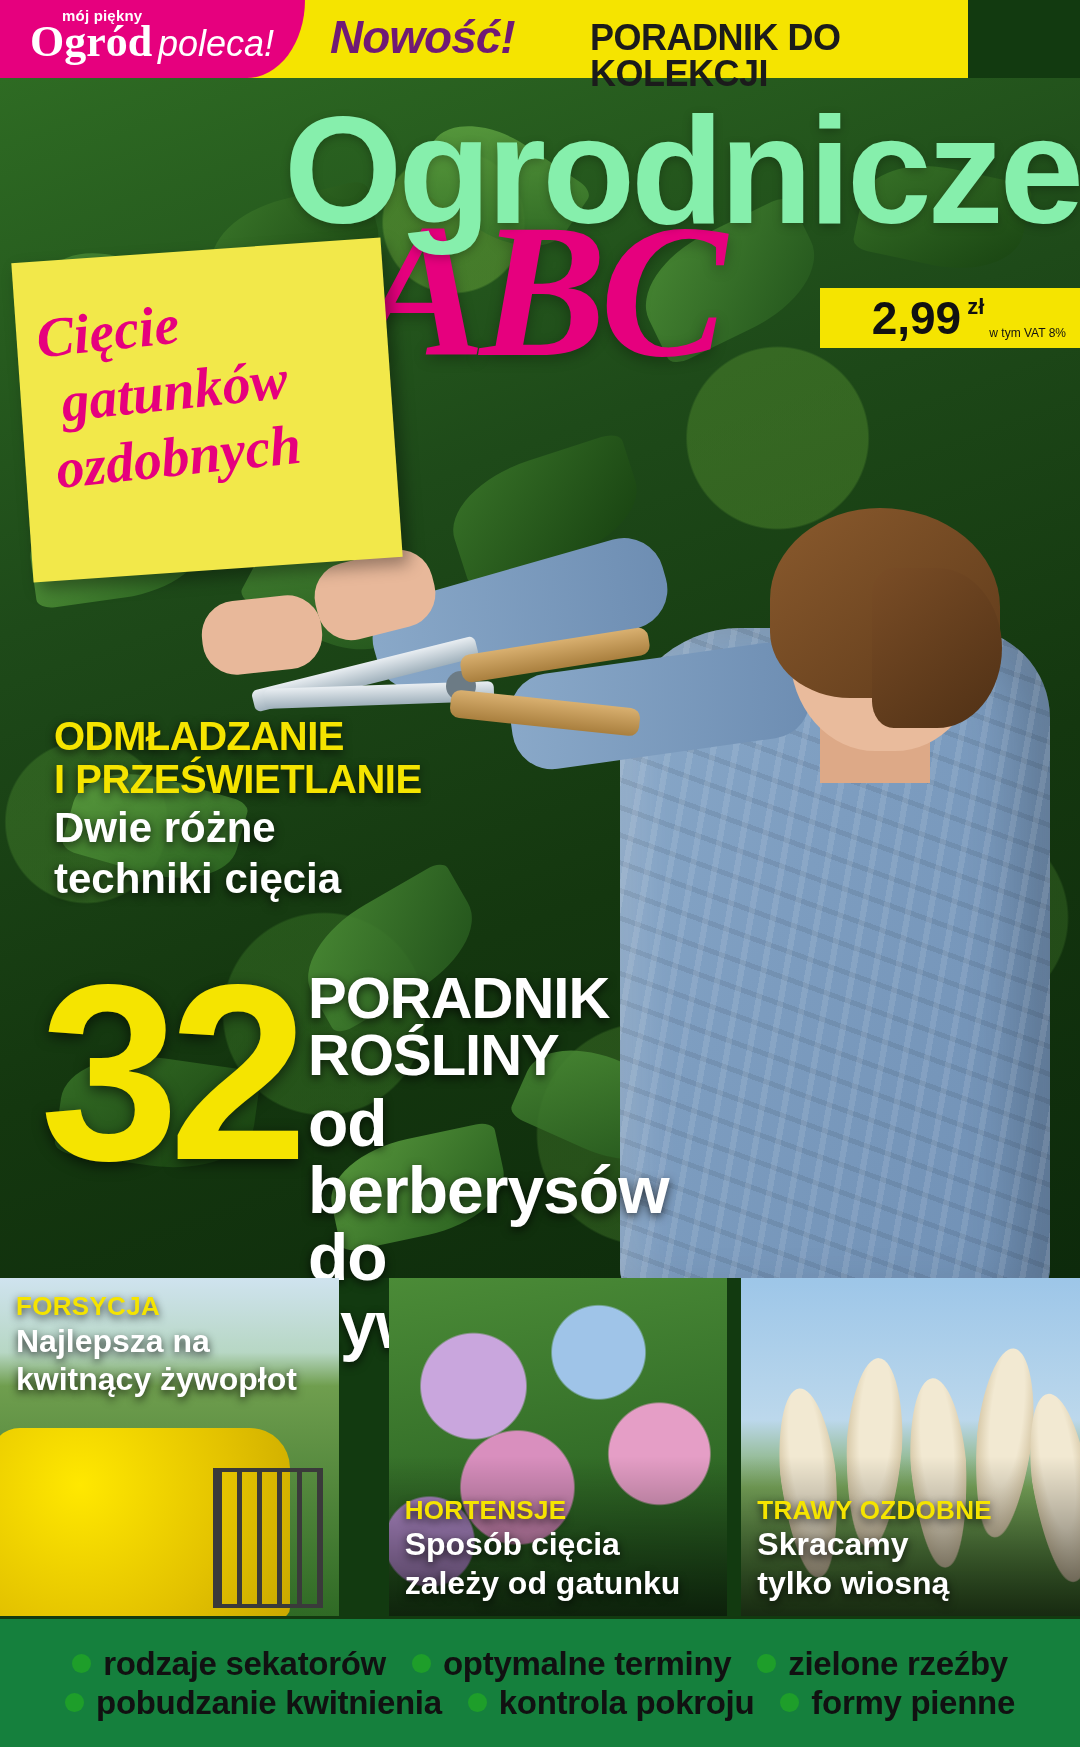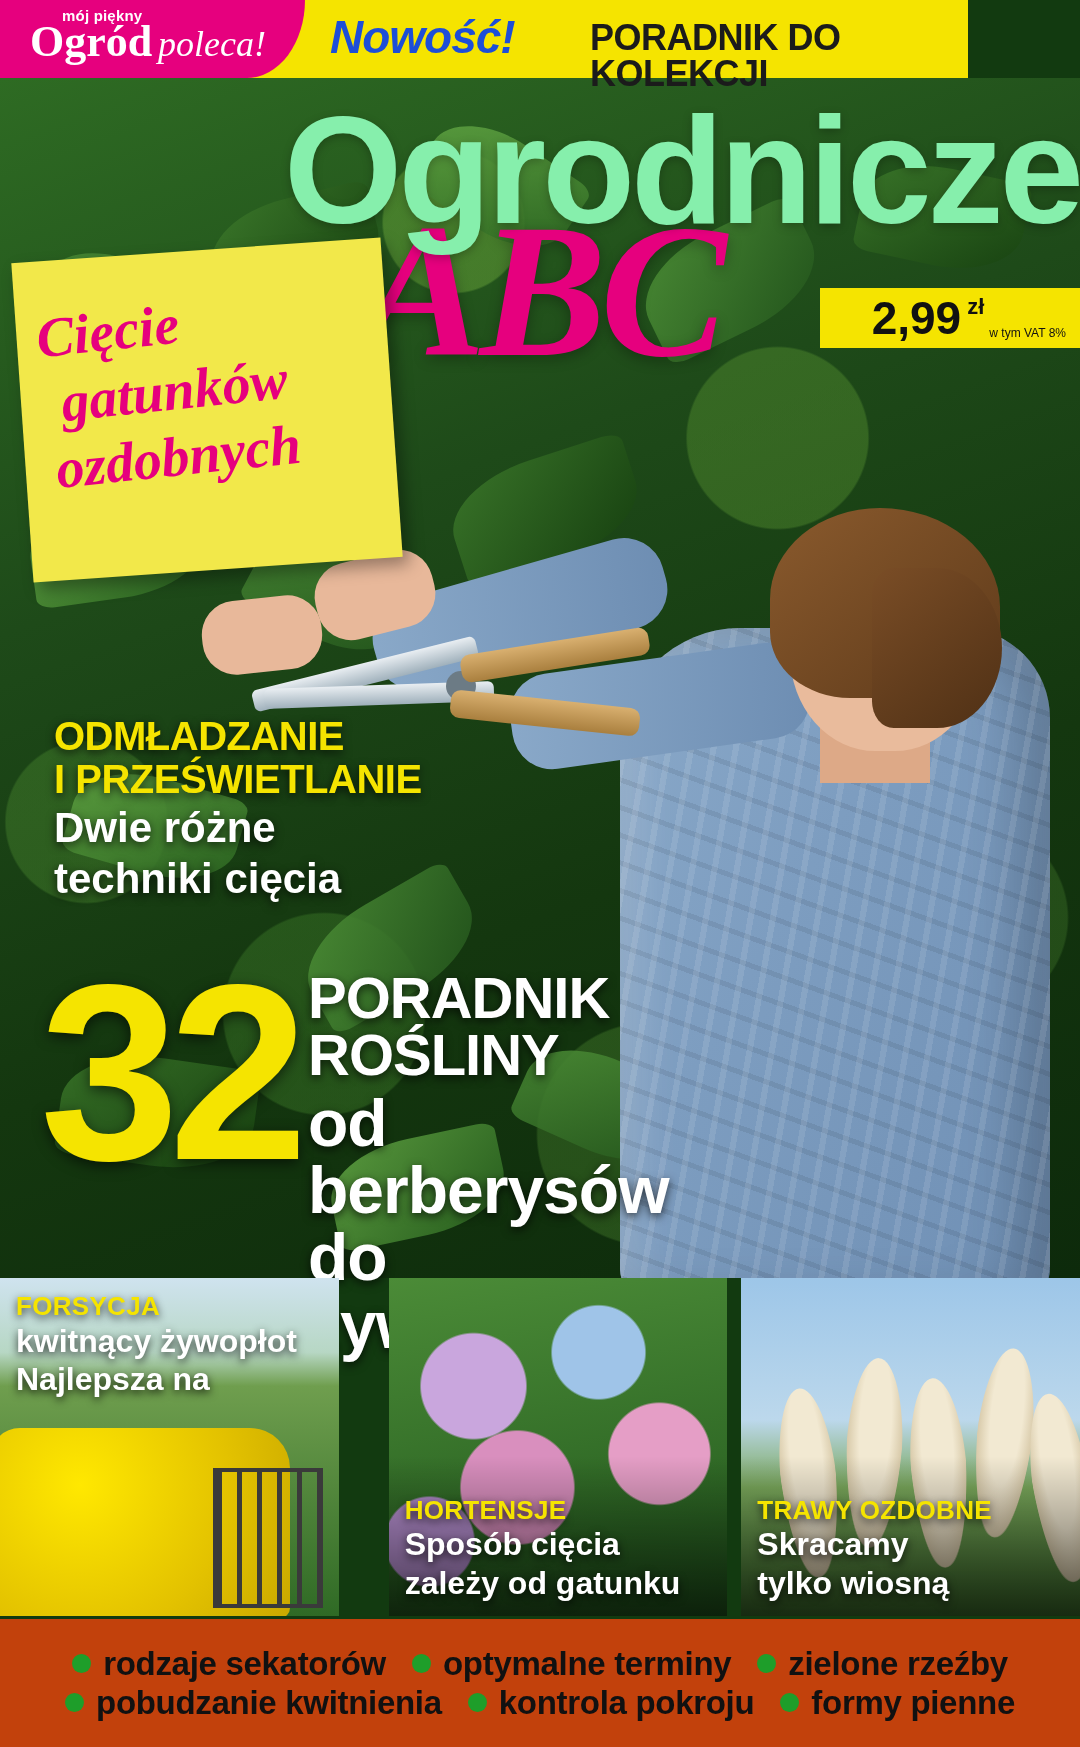--- a/index.html
+++ b/index.html
@@ -49,29 +49,29 @@
     position: absolute;
     top: 20px; left: 30px;
     font-family: "Liberation Serif", serif;
     font-size: 44px;
     font-weight: bold;
     line-height: 1;
   }
   .brand-poleca {
     position: absolute;
     top: 26px; left: 158px;
-    font-family: Liberation Serif, serif;
+    font-family: Liberation Sans, sans-serif;
     font-style: italic;
     font-size: 36px;
     line-height: 1;
   }
   .nowosc {
     position: absolute;
     top: 14px; left: 330px;
-    color: #1d4ed8;
+    color: #701a75;
     font-size: 46px;
     font-weight: bold;
     font-style: italic;
     line-height: 1;
     letter-spacing: -1px;
   }
   .poradnik {
     position: absolute;
     top: 20px; left: 590px;
     color: #1b1b1b;
@@ -396,21 +396,21 @@
   .p1 .panel-text { top: 14px; }
   .p2 .panel-text, .p3 .panel-text { bottom: 14px; }
   .panel-kicker { color: #f5e400; font-size: 26px; font-weight: bold; line-height: 1.1; letter-spacing: .3px; }
   .panel-body { font-size: 32px; font-weight: bold; line-height: 1.12; margin-top: 3px; }
 
   
   .bottom-band {
     position: absolute;
     left: 0; bottom: 0;
     width: 1080px; height: 128px;
-    background: #c2410c;
+    background: #15803d;
     z-index: 20;
     display: flex;
     flex-direction: column;
     justify-content: center;
     gap: 6px;
     padding: 0 30px;
   }
   .band-row { display: flex; justify-content: center; align-items: center; gap: 26px; }
   .band-item { display: flex; align-items: center; gap: 12px; }
   .dot {
@@ -513,22 +513,22 @@
   </div>
 
   <div class="panels">
 
     <div class="panel p1">
       <div class="p1-bg"></div>
       <div class="p1-bush"></div>
       <div class="p1-gate"></div>
       <div class="panel-text">
         <div class="panel-kicker">FORSYCJA</div>
+        <div class="panel-body">Najlepsza na</div>
         <div class="panel-body">kwitnący żywopłot</div>
-        <div class="panel-body">Najlepsza na</div>
       </div>
     </div>
 
     <div class="panel p2">
       <div class="p2-bg"></div>
       <div class="panel-shade"></div>
       <div class="panel-text">
         <div class="panel-kicker">HORTENSJE</div>
         <div class="panel-body">Sposób cięcia</div>
         <div class="panel-body">zależy od gatunku</div>

